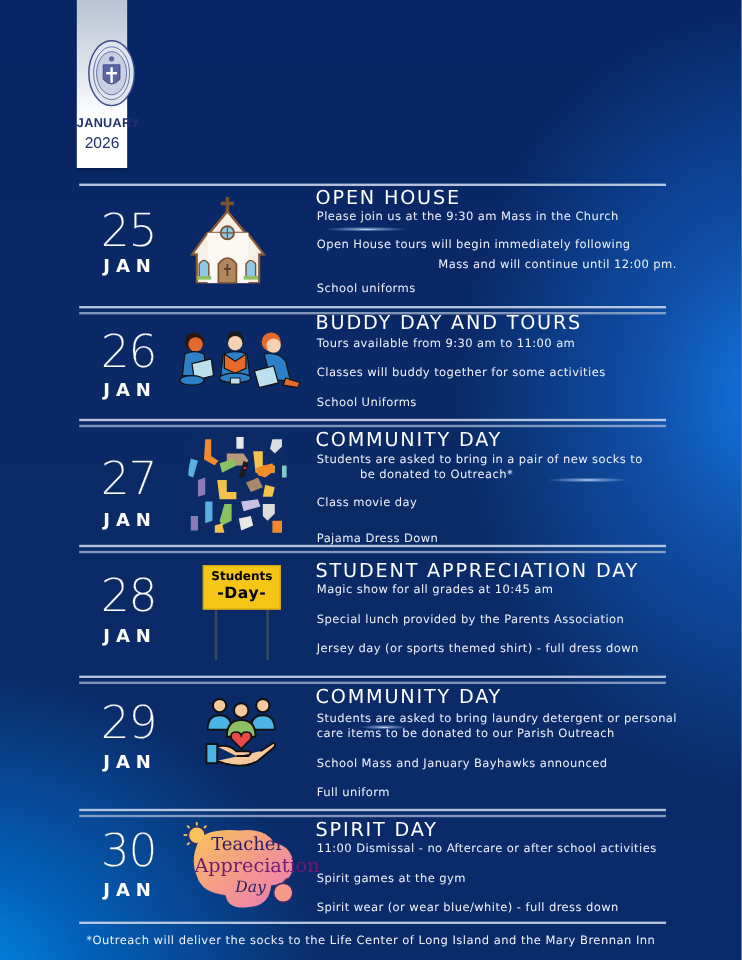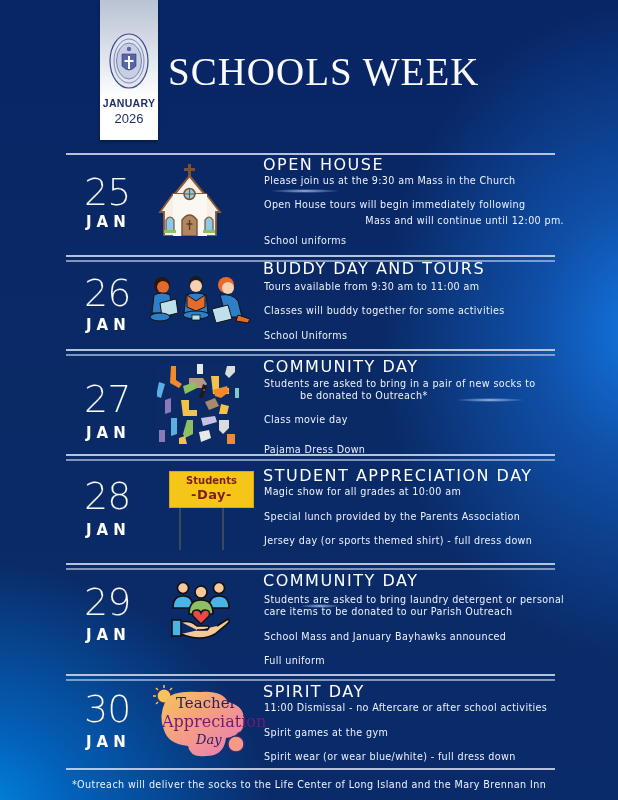--- a/index.html
+++ b/index.html
@@ -6,25 +6,24 @@
   body {
     width: 618px; height: 800px; overflow: hidden; position: relative;
     font-family: "DejaVu Sans", "Liberation Sans", sans-serif;
     color: #ffffff;
     background:
       radial-gradient(ellipse 260px 330px at 640px 330px, rgba(20,120,230,0.95) 0%, rgba(20,110,220,0.55) 40%, rgba(10,42,102,0) 100%),
       radial-gradient(ellipse 300px 260px at -30px 820px, rgba(0,140,230,1) 0%, rgba(0,120,220,0.7) 35%, rgba(10,42,102,0) 100%),
       linear-gradient(180deg, #082565 0%, #0a2a66 50%, #0a2b6a 100%);
   }
   .logo-panel {
-    position: absolute; left: 64px; top: 0; width: 58px; height: 140px;
+    position: absolute; left: 64px; top: 0; width: 42px; height: 140px;
     background: linear-gradient(180deg, #b9c3d3 0%, #e4e8ef 45%, #ffffff 70%, #ffffff 100%);
     box-shadow: 0 2px 3px rgba(0,0,0,0.3);
     text-align: center;
-    margin-left: 36px;
   }
   .seal {
     position: absolute; left: 9px; top: 32px; width: 40px; height: 58px;
   }
   .logo-month {
     position: absolute; left: 0; right: 0; top: 97px;
     font-family: "Liberation Sans", sans-serif; font-weight: bold;
     font-size: 10.5px; color: #1f2f6b; letter-spacing: 0.3px;
   }
   .logo-year {
@@ -93,21 +92,20 @@
     <path d="M13 22 L27 22 L27 34 Q20 42 13 34 Z" fill="#5a66a4" stroke="#2a3878" stroke-width="0.6"></path>
     <rect x="19" y="24" width="2" height="13" fill="#ffffff"></rect>
     <rect x="15.5" y="28" width="9" height="2" fill="#ffffff"></rect>
     <circle cx="20" cy="17" r="2.2" fill="#5a66a4"></circle>
   </svg>
   <div class="logo-month">JANUARY</div>
   <div class="logo-year">2026</div>
 </div>
 
 <div class="title">
-  <span class="t-line">SCHOOLS WEEK</span>
 </div>
 
 <div class="hline" style="top:153px;"></div>
 <div class="hline" style="top:255px;"></div>
 <div class="hline dim" style="top:260px;"></div>
 <div class="hline" style="top:349px;"></div>
 <div class="hline dim" style="top:354px;"></div>
 <div class="hline" style="top:454px;"></div>
 <div class="hline dim" style="top:459px;"></div>
 <div class="hline" style="top:563px;"></div>
@@ -210,27 +208,27 @@
   <div class="ev-line" style="top:444px;">Pajama Dress Down</div>
   <div class="sparkle" style="left:455px; top:398px;"></div>
 </div>
 
 <div class="row" style="top:0;">
   <div class="date-num" style="top:477px;">28</div>
   <div class="date-mon" style="top:521px;">JAN</div>
   <div class="icon" style="left:169px; top:471px; width:66px; height:80px;">
     <div style="position:absolute; left:10px; top:36px; width:2px; height:43px; background:#3a4a5a;"></div>
     <div style="position:absolute; left:53px; top:36px; width:2px; height:43px; background:#3a4a5a;"></div>
-    <div style="position:absolute; left:0; top:0; width:85px; height:37px; background:#f5c518; border:1px solid #d6a90e; box-sizing:border-box; text-align:center; color:#7f1d1d; font-family:'DejaVu Sans', sans-serif; font-weight:bold;">
+    <div style="position:absolute; left:0; top:0; width:65px; height:37px; background:#f5c518; border:1px solid #d6a90e; box-sizing:border-box; text-align:center; color:#000000; font-family:'DejaVu Sans', sans-serif; font-weight:bold;">
       <div style="font-size:10px; line-height:12px; margin-top:3px;">Students</div>
       <div style="font-size:13px; line-height:15px; letter-spacing:0.5px;">-Day-</div>
     </div>
   </div>
   <div class="ev-title" style="top:466px;">STUDENT APPRECIATION DAY</div>
-  <div class="ev-line" style="top:486px;">Magic show for all grades at 10:00 am</div>
+  <div class="ev-line" style="top:486px;">Magic show for all grades at 10:45 am</div>
   <div class="ev-line" style="top:511px;">Special lunch provided by the Parents Association</div>
   <div class="ev-line" style="top:535px;">Jersey day (or sports themed shirt) - full dress down</div>
 </div>
 
 <div class="row" style="top:0;">
   <div class="date-num" style="top:583px;">29</div>
   <div class="date-mon" style="top:626px;">JAN</div>
   <svg class="icon" style="left:171px; top:580px;" width="66" height="64" viewBox="0 0 66 64">
     <circle cx="12" cy="8" r="5.5" fill="#f7c89b" stroke="#111" stroke-width="1.6"></circle>
     <circle cx="48" cy="8" r="5.5" fill="#f7c89b" stroke="#111" stroke-width="1.6"></circle>

